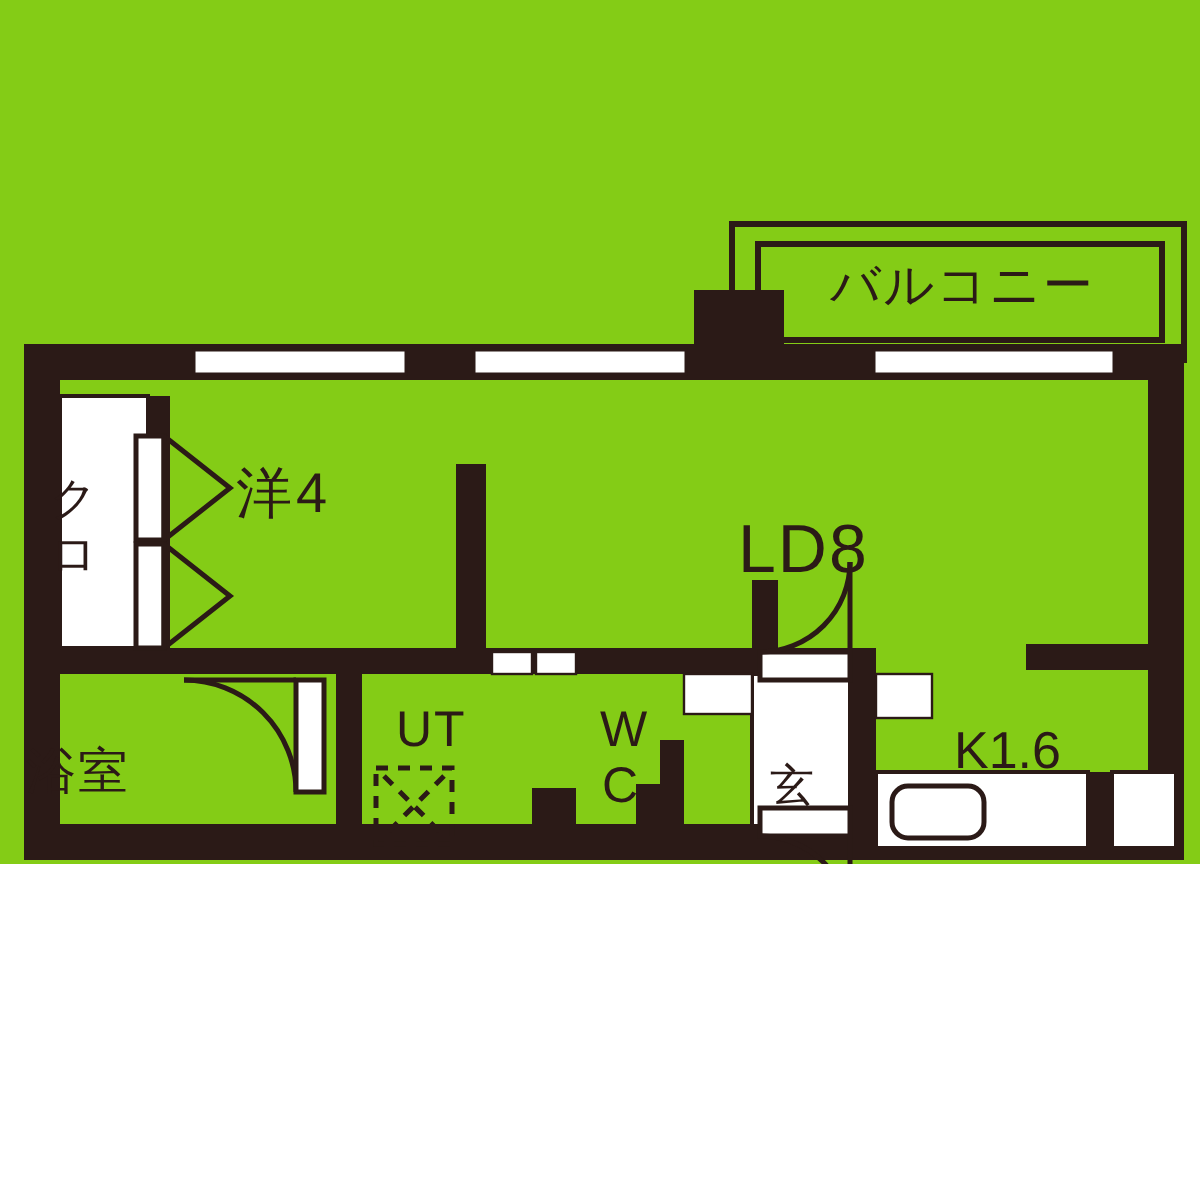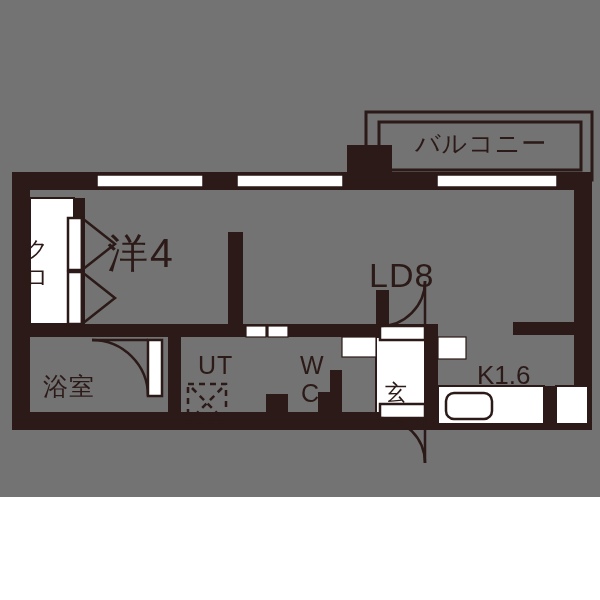--- a/index.html
+++ b/index.html
@@ -8,44 +8,44 @@
     background: #ffffff;
   }
   body {
     width: 600px;
     height: 600px;
     font-family: "Liberation Sans", sans-serif;
   }
   #plan-root {
     position: relative;
     width: 600px;
-    height: 497px;
-    background: #737373;
+    height: 432px;
+    background: #84cc16;
     overflow: hidden;
   }
   #plan-svg {
     position: absolute;
     left: 0;
     top: 0;
   }
   .room-label {
     position: absolute;
     color: #2b1a17;
     white-space: nowrap;
     line-height: 1;
     font-family: "Liberation Sans", sans-serif;
   }
   .lbl-ld8     { left: 369px; top: 232px; font-size: 34px; letter-spacing: 1px; margin-top: 26px; }
-  .lbl-yo4     { left: 107px; top: 233px; font-size: 41px; letter-spacing: 2px; }
+  .lbl-yo4     { left: 118px; top: 233px; font-size: 28px; letter-spacing: 2px; }
   .lbl-balcony { left: 415px; top: 131px; font-size: 25px; letter-spacing: 1px; }
   .lbl-k16     { left: 477px; top: 362px; font-size: 26px; letter-spacing: 0px; }
   .lbl-ut      { left: 198px; top: 353px; font-size: 25px; letter-spacing: 1px; }
   .lbl-wc-w    { left: 300px; top: 353px; font-size: 25px; }
   .lbl-wc-c    { left: 301px; top: 381px; font-size: 25px; }
-  .lbl-bath    { left: 43px; top: 374px; font-size: 25px; letter-spacing: 1px; }
+  .lbl-bath    { left: 13px; top: 374px; font-size: 25px; letter-spacing: 1px; }
   .lbl-kuro-1  { left: 25px; top: 238px; font-size: 23px; }
   .lbl-kuro-2  { left: 25px; top: 266px; font-size: 23px; }
   .lbl-genkan  { left: 385px; top: 382px; font-size: 22px; }
 </style>
 </head>
 <body>
 
 <div id="plan-root">
 
   <svg id="plan-svg" width="600" height="600" viewBox="0 0 600 600">

